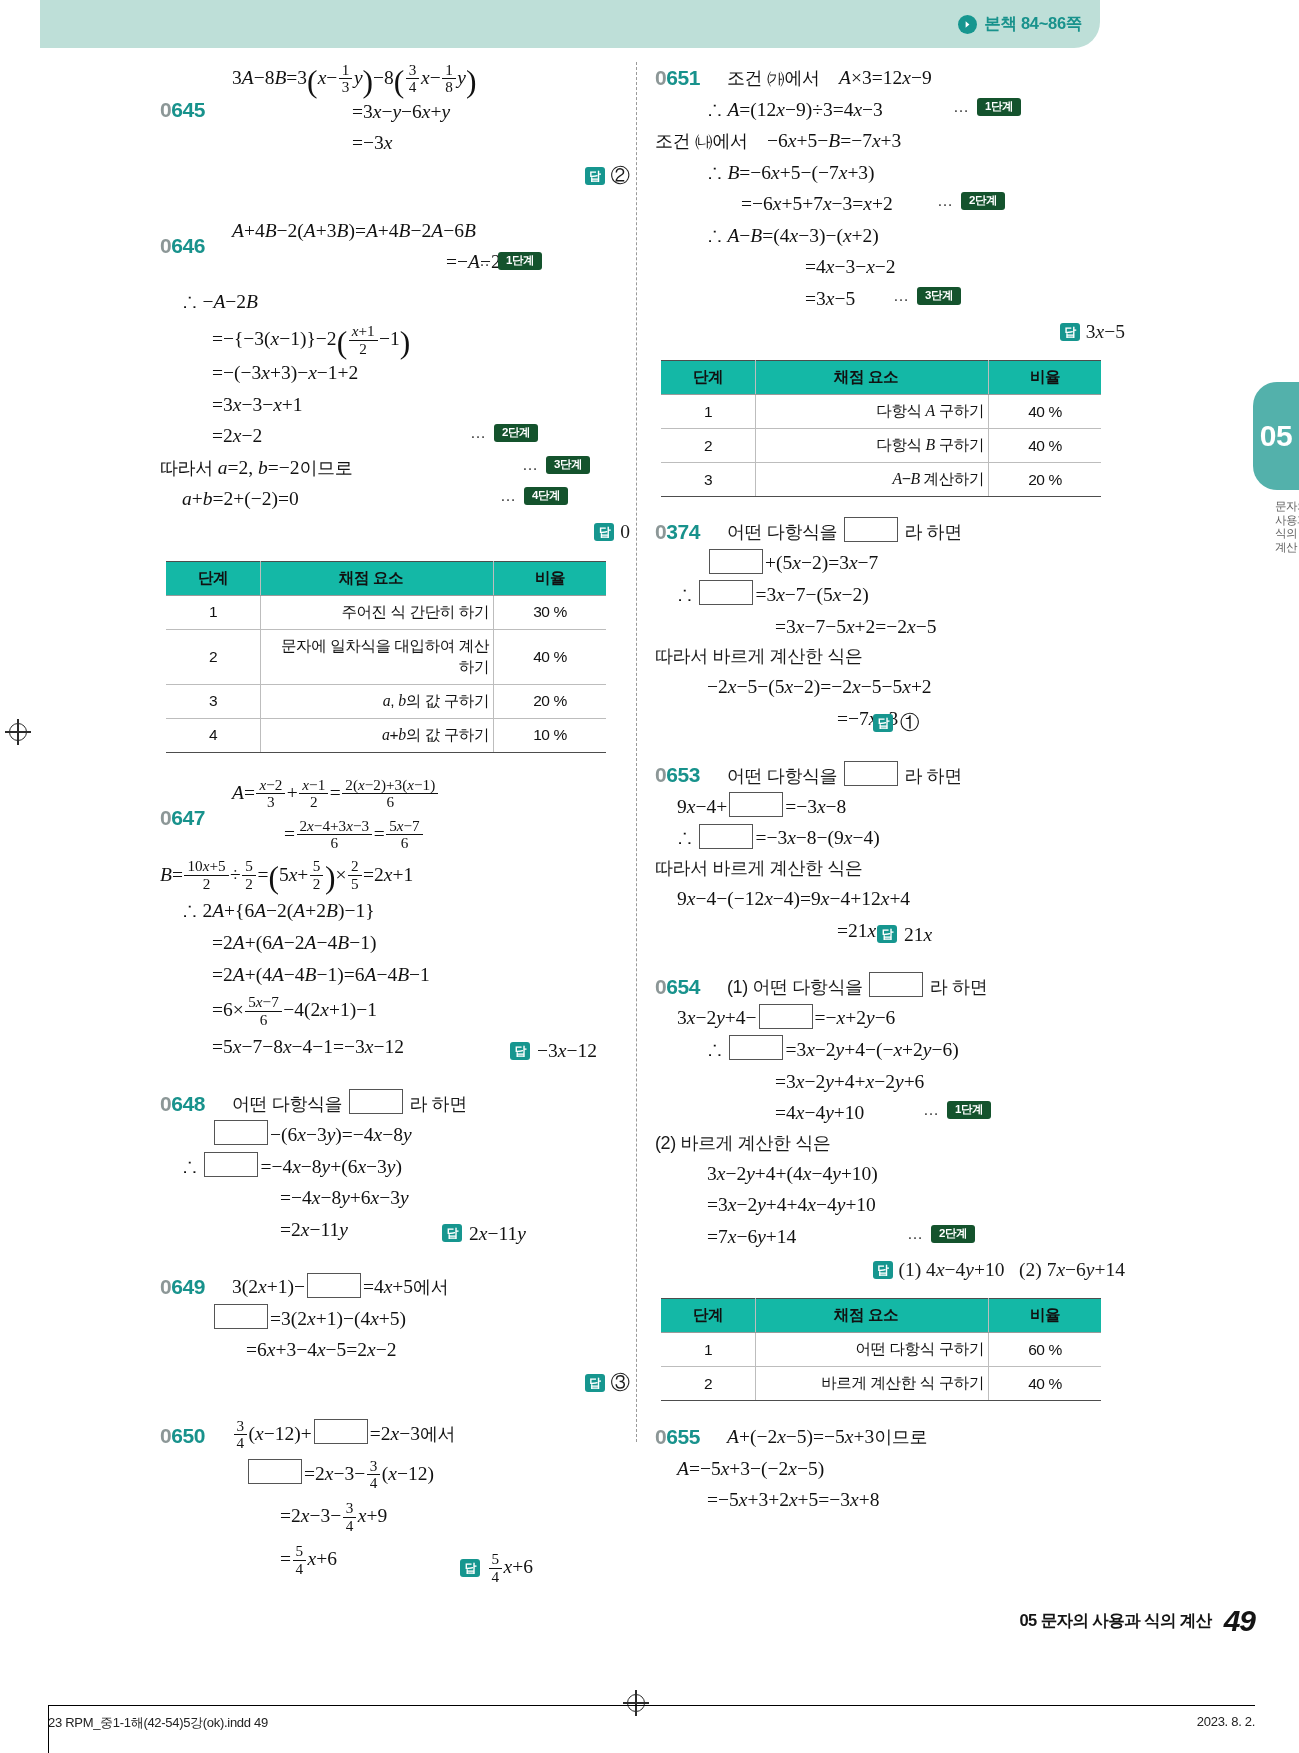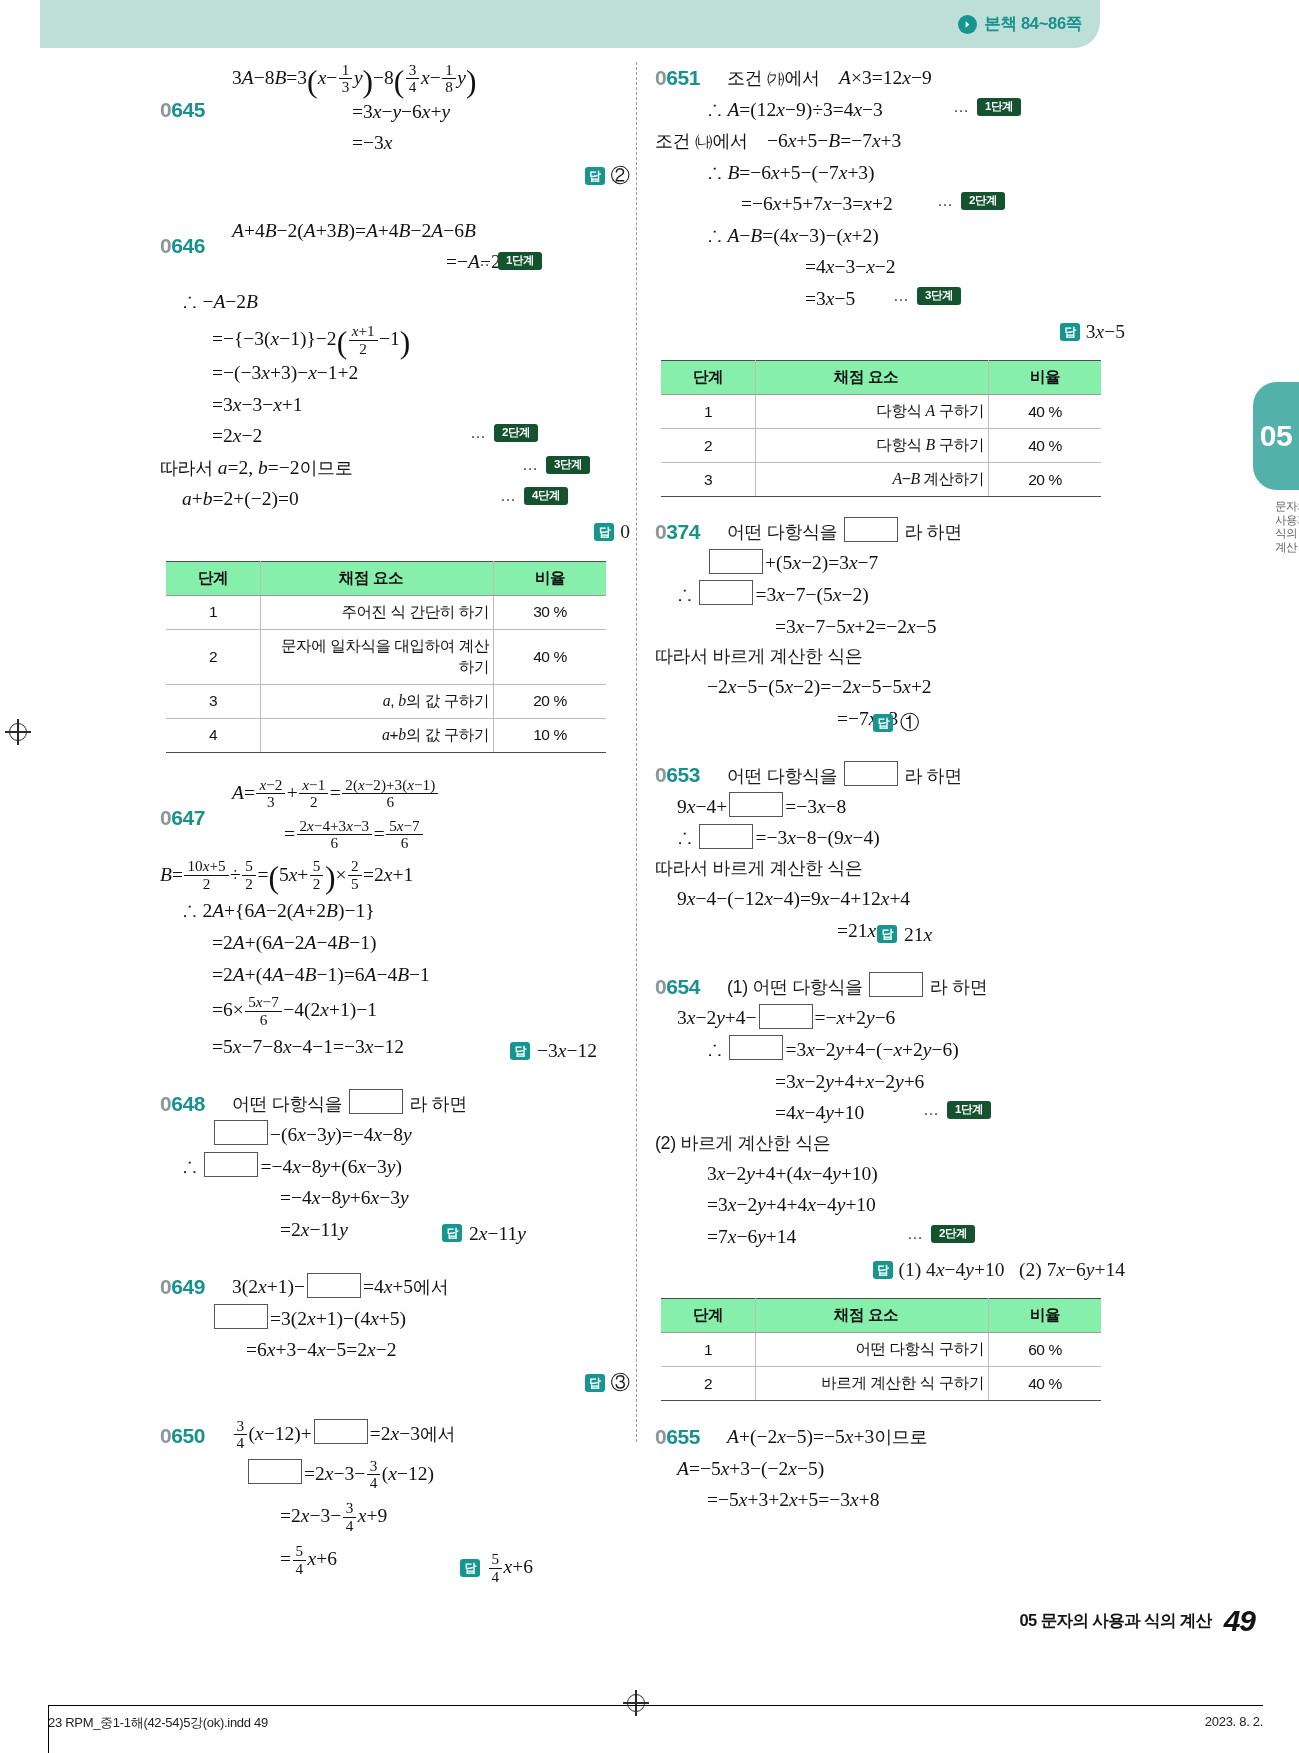--- a/index.html
+++ b/index.html
@@ -283,21 +283,21 @@
   
   table.grade {
     border-collapse: collapse;
     width: 440px;
     margin: 14px 0 20px 6px;
     font-family: "Liberation Sans", "DejaVu Sans", sans-serif;
     font-size: 15.5px;
     letter-spacing: -0.4px;
   }
   table.grade th {
-    background: #86efac;
+    background: #14b8a6;
     border-top: 1.6px solid #4d4d4d;
     border-bottom: 1px solid #9a9a9a;
     font-weight: bold;
     padding: 6px 16px;
     color: #111;
   }
   table.grade td {
     border-bottom: 1px solid #bdbdbd;
     padding: 6px 4px;
     color: #111;
@@ -328,21 +328,21 @@
   .page-number {
     font-size: 30px;
     font-weight: bold;
     font-style: italic;
     color: #141414;
     letter-spacing: -1px;
   }
   .print-footer {
     position: absolute;
     left: 48px;
-    right: 36px;
+    right: 44px;
     top: 1705px;
     border-top: 1px solid #000;
     padding-top: 0;
   }
   .print-meta {
     position: absolute;
     top: 8px;
     font-size: 13px;
     color: #222;
     letter-spacing: -0.3px;

